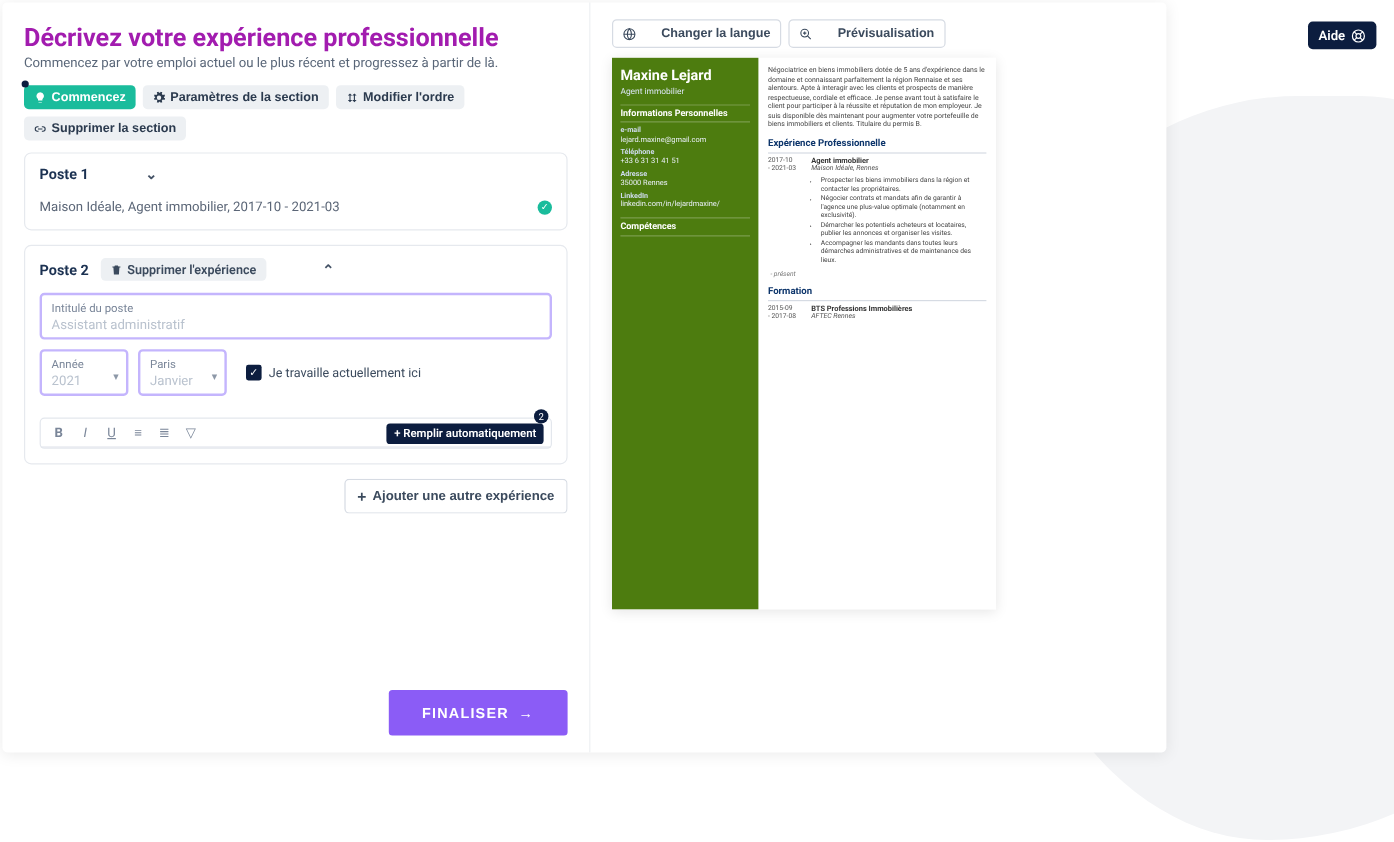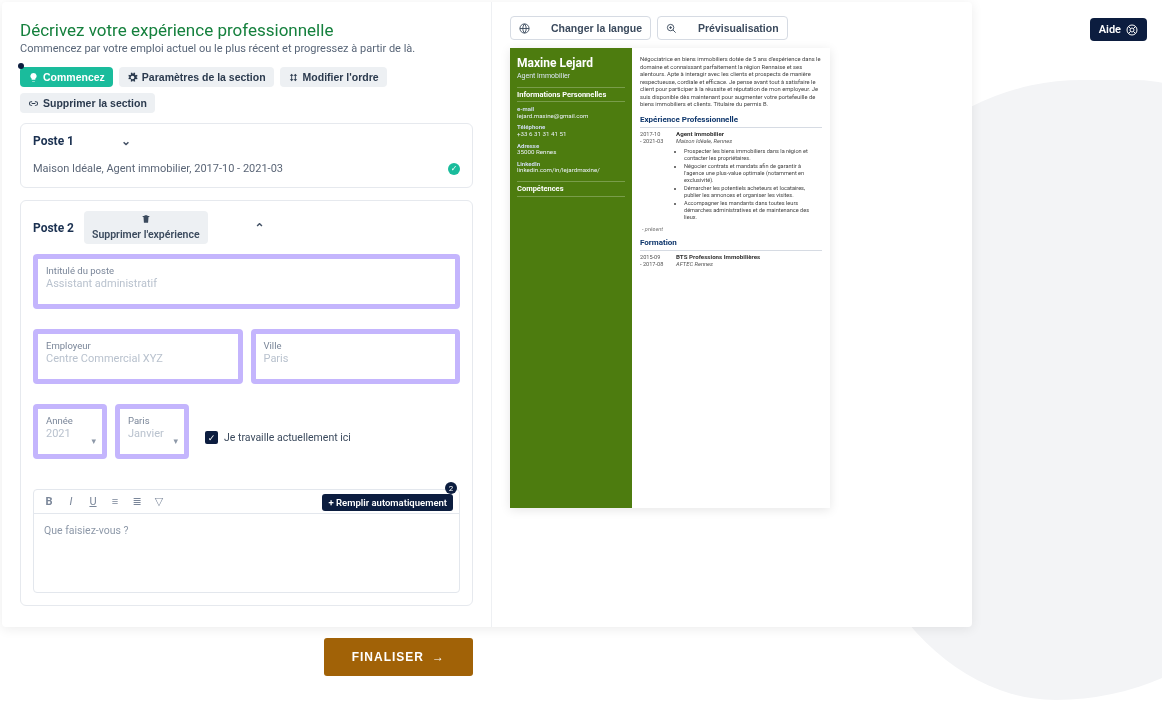--- a/index.html
+++ b/index.html
@@ -6,59 +6,59 @@
   body { font-family: -apple-system, BlinkMacSystemFont, "Segoe UI", Roboto, sans-serif; background: #fff; font-size: 12px; color: #1e2a3b; width: 1162px; height: 702px; position: relative; overflow: hidden; }
 
   
   .blob { position: absolute; right: -180px; top: 80px; width: 520px; height: 620px; background: #f3f4f6; border-radius: 50% 40% 55% 45% / 45% 50% 50% 55%; z-index: 0; }
 
   .app { position: relative; display: flex; width: 970px; height: 625px; background: #fff; border-radius: 4px; box-shadow: 0 2px 12px rgba(0,0,0,0.08); z-index: 2; margin: 2px 0 0 2px; }
 
   .left { flex: 0 0 490px; width: 490px; padding: 18px 18px 14px 18px; display: flex; flex-direction: column; border-right: 1px solid #eef0f3; }
   .right { flex: 1; padding: 14px 12px; position: relative; }
 
-  h1.title { font-size: 17px; font-weight: 400; color: #15803d; margin-bottom: 2px; }
+  h1.title { font-size: 21px; font-weight: 700; color: #a21caf; margin-bottom: 2px; }
   .subtitle { font-size: 11px; color: #596678; margin-bottom: 12px; }
 
   .toolbar { display: flex; gap: 6px; margin-bottom: 10px; flex-wrap: wrap; position: relative; }
   .toolbar::before { content:""; position:absolute; left:-2px; top:-4px; width:6px; height:6px; background:#0c1d3f; border-radius:50%; }
   .btn { display: inline-flex; align-items: center; gap: 4px; padding: 4px 8px; border-radius: 4px; font-size: 10.5px; font-weight: 600; background:#edf0f3; color:#2b3a4e; border:none; cursor:pointer; }
   .btn.green { background:#1abc9c; color:#fff; }
   .btn svg { width:11px; height:11px; }
 
   .card { border:1px solid #e6e9ee; border-radius:6px; margin-bottom:12px; background:#fff; }
   .card-header { padding:10px 12px; display:flex; align-items:center; justify-content:flex-start; font-size:12px; font-weight:700; color:#1b3151;gap:47px; }
   .card-body { padding:0 12px 12px 12px; }
   .sub-line { font-size:11px; color:#5b6677; display:flex; align-items:center; justify-content:space-between; padding-top:4px; }
   .check-dot { width:12px; height:12px; border-radius:50%; background:#1abc9c; display:inline-flex; align-items:center; justify-content:center; color:#fff; font-size:8px; }
 
-  .chip { background:#edf0f3; border-radius:4px; padding:3px 8px; font-size:10.5px; font-weight:600; color:#3b4a5d; display:inline-flex; align-items:center; gap:4px;flex-direction:column; }
-
-  .field { border:5px solid #c4b5fd; border-radius:4px; padding:6px 8px 14px 8px; margin-bottom:20px; }
+  .chip { background:#edf0f3; border-radius:4px; padding:3px 8px; font-size:10.5px; font-weight:600; color:#3b4a5d; display:inline-flex; align-items:center; gap:4px; }
+
+  .field { border:2px solid #c4b5fd; border-radius:4px; padding:6px 8px 4px 8px; margin-bottom:8px; }
   .field label { font-size:9.5px; color:#7a8699; display:block; margin-bottom:1px; }
   .field .placeholder { font-size:11px; color:#b9c2ce; }
   .row { display:flex; gap:8px; }
   .row > * { flex:1; }
   .row.small > .field { flex:0 0 74px; position: relative; }
   .chev-small { position:absolute; right:6px; bottom:8px; color:#8d98a8; font-size:9px; }
 
   .check-row { display:flex; align-items:center; gap:6px; font-size:10.5px; color:#3b4a5d; }
   .checkbox { width:13px; height:13px; border-radius:2px; background:#0c1d3f; display:inline-flex; align-items:center; justify-content:center; color:#fff; font-size:9px; }
 
   .editor { border:1px solid #e3e7ed; border-radius:4px; margin-top:10px; position:relative; }
   .editor-toolbar { border-bottom:1px solid #e3e7ed; padding:5px 8px; display:flex; align-items:center; gap:8px; color:#7a8699; position:relative; }
   .editor-toolbar .ticon { width:14px; text-align:center; font-size:11px; cursor:pointer; }
   .fill-btn { position:absolute; right:6px; top:4px; background:#0c1d3f; color:#fff; font-size:9.5px; font-weight:600; padding:3px 6px; border-radius:3px; display:inline-flex; align-items:center; gap:3px; }
   .help-dot { position:absolute; right:2px; top:-8px; width:12px; height:12px; border-radius:50%; background:#0c1d3f; color:#fff; font-size:8px; display:flex; align-items:center; justify-content:center; }
   .editor-body { padding:10px; font-size:10.5px; color:#8d98a8; min-height:78px; }
 
   .add-exp { border:1px solid #d6dbe3; border-radius:4px; padding:6px 10px; font-size:11px; font-weight:600; color:#3b4a5d; background:#fff; display:inline-flex; align-items:center; gap:5px; float:right; cursor:pointer; }
 
   .footer-area { margin-top:auto; display:flex; justify-content:flex-end; padding-top:20px; }
-  .finalize { background:#a16207; color:#fff; font-size:12px; letter-spacing:1px; font-weight:600; padding:12px 28px; border-radius:3px; border:none; display:inline-flex; align-items:center; gap:8px; cursor:pointer; }
+  .finalize { background:#8b5cf6; color:#fff; font-size:12px; letter-spacing:1px; font-weight:600; padding:12px 28px; border-radius:3px; border:none; display:inline-flex; align-items:center; gap:8px; cursor:pointer; }
 
   
   .preview-bar { display:flex; gap:6px; margin-bottom:8px; margin-left:6px; }
   .pbtn { border:1px solid #d6dbe3; border-radius:4px; padding:5px 8px; font-size:10.5px; font-weight:600; color:#3b4a5d; display:inline-flex; align-items:center; gap:21px; background:#fff; cursor:pointer; }
 
   .resume { width:320px; height:460px; margin-left:6px; box-shadow:0 2px 10px rgba(0,0,0,0.1); background:#fff; display:flex; font-size:6.5px; line-height:1.25; overflow: hidden; }
   .r-left { width:122px; background:#4d7c0f; color:#fff; padding:8px 7px; }
   .r-left h2 { font-size:12px; font-weight:700; margin-bottom:1px; }
   .r-left .role { font-size:7px; margin-bottom:6px; color:#dbe6f4; }
   .r-left .section-h { font-size:7.5px; font-weight:700; padding:2px 0; border-top:1px solid rgba(255,255,255,0.25); border-bottom:1px solid rgba(255,255,255,0.25); margin-bottom:3px; }
@@ -142,30 +142,20 @@
             <span>Supprimer l'expérience</span>
           </span>
         </div>
         <span class="chevron">⌃</span>
       </div>
       <div class="card-body">
         <div class="field">
           <label>Intitulé du poste</label>
           <div class="placeholder">Assistant administratif</div>
         </div>
-        <div class="row">
-          <div class="field">
-            <label>Employeur</label>
-            <div class="placeholder">Centre Commercial XYZ</div>
-          </div>
-          <div class="field">
-            <label>Ville</label>
-            <div class="placeholder">Paris</div>
-          </div>
-        </div>
         <div class="row small" style="align-items:center;">
           <div class="field">
             <label>Année</label>
             <div class="placeholder">2021</div>
             <span class="chev-small">▾</span>
           </div>
           <div class="field">
             <label>Paris</label>
             <div class="placeholder">Janvier</div>
             <span class="chev-small">▾</span>
@@ -180,21 +170,20 @@
           <div class="help-dot">2</div>
           <div class="editor-toolbar">
             <span class="ticon" style="font-weight:700;">B</span>
             <span class="ticon" style="font-style:italic;">I</span>
             <span class="ticon" style="text-decoration:underline;">U</span>
             <span class="ticon">≡</span>
             <span class="ticon">≣</span>
             <span class="ticon">▽</span>
             <span class="fill-btn">+ Remplir automatiquement</span>
           </div>
-          <div class="editor-body">Que faisiez-vous ?</div>
         </div>
       </div>
     </div>
 
     <div style="overflow:hidden;">
       <button class="add-exp">
         <span style="font-size:13px;">+</span>
         <span>Ajouter une autre expérience</span>
       </button>
     </div>

